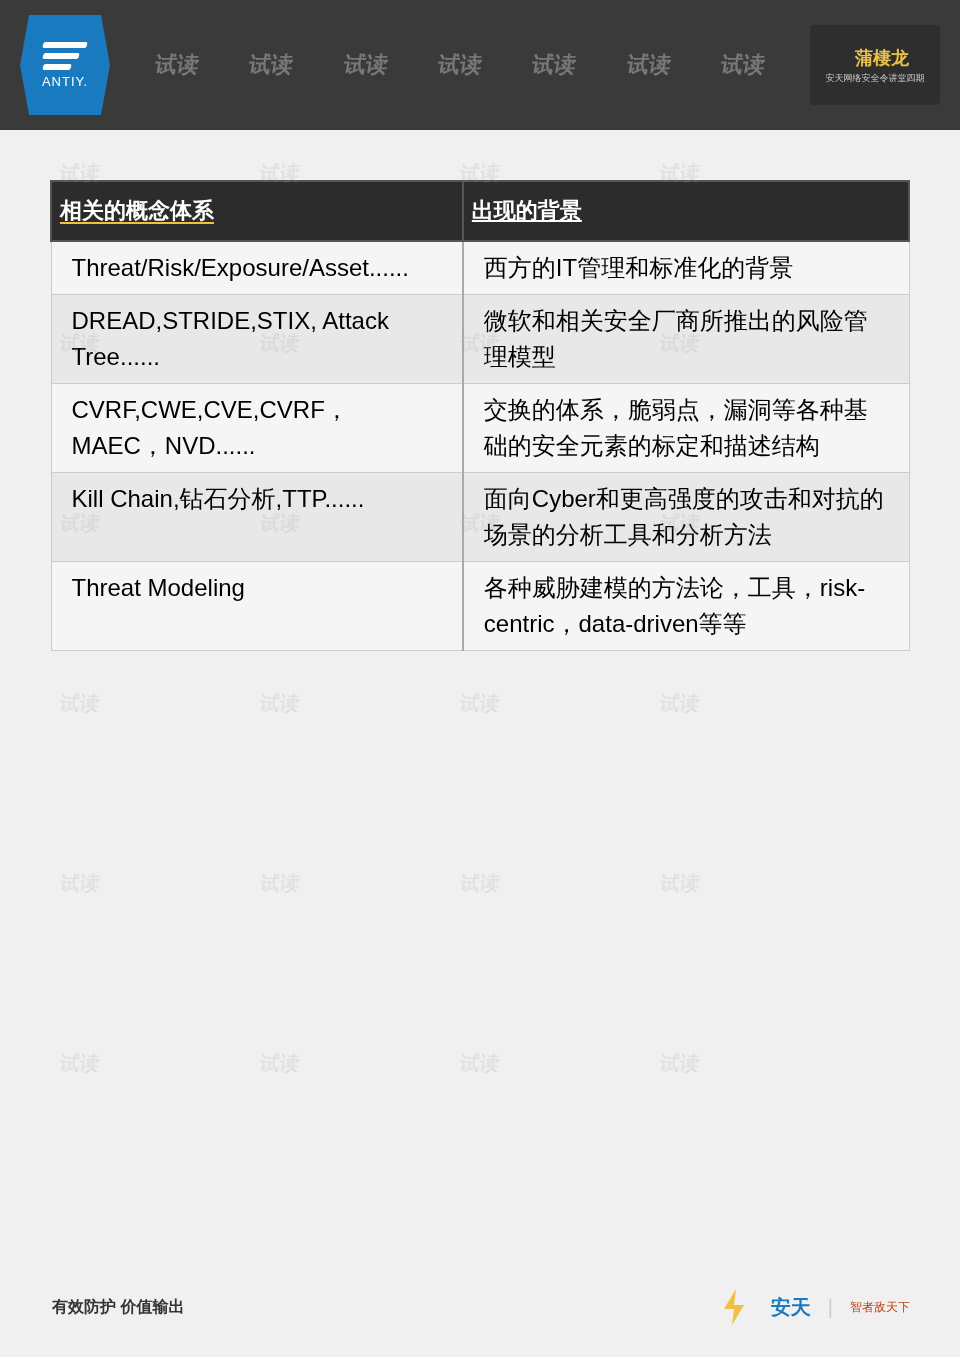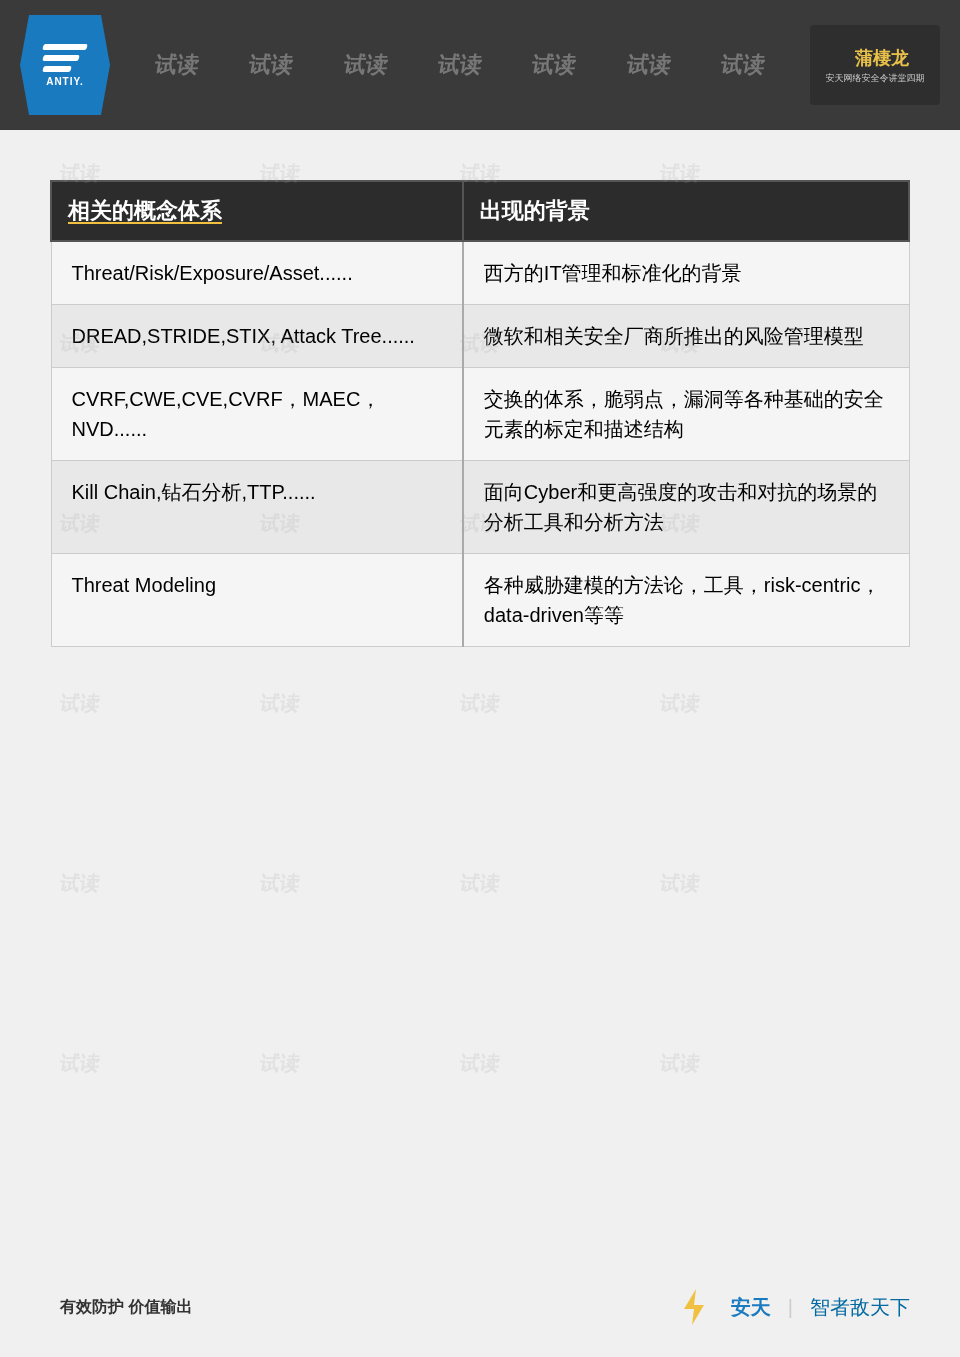--- a/index.html
+++ b/index.html
@@ -48,22 +48,22 @@
       background: white;
       border-radius: 2px;
     }
 
     .logo-stripe:nth-child(1) { width: 44px; transform: skewX(-15deg); }
     .logo-stripe:nth-child(2) { width: 36px; transform: skewX(-15deg); }
     .logo-stripe:nth-child(3) { width: 28px; transform: skewX(-15deg); }
 
     .logo-text {
       color: white;
-      font-size: 10px;
-      font-weight: bold;
+      font-size: 13px;
+      font-weight: normal;
       letter-spacing: 1px;
     }
 
     
     .header-watermarks {
       flex: 1;
       display: flex;
       align-items: center;
       justify-content: space-around;
       padding: 0 20px;
@@ -129,66 +129,67 @@
     
     .concept-table {
       width: 100%;
       border-collapse: collapse;
       margin-top: 10px;
     }
 
     .concept-table th {
       background: #2c2c2c;
       color: white;
-      padding: 14px 16px;
+      padding: 14px 8px;
       font-size: 22px;
       font-weight: bold;
       text-align: left;
       border: 2px solid #555;
     }
 
     .concept-table th.underline-yellow {
       text-decoration: underline;
       text-decoration-color: #f0c040;
       text-underline-offset: 4px;
     }
 
     .concept-table td {
-      padding: 16px 20px;
-      font-size: 20px;
+      padding: 8px 20px;
+      font-size: 24px;
       border: 1.5px solid #ccc;
       vertical-align: top;
       line-height: 1.5;
     }
 
     .concept-table tr:nth-child(odd) td {
       background: #f5f5f5;
     }
 
     .concept-table tr:nth-child(even) td {
       background: #e8e8e8;
     }
 
     .col-left {
       width: 48%;
     }
 
     .col-right {
       width: 52%;
+      text-decoration: underline;
     }
 
     .concept-table td:first-child {
       border-right: 2px solid #aaa;
     }
 
     
     .footer {
       position: absolute;
       bottom: 30px;
-      left: 60px;
+      left: 52px;
       right: 50px;
       display: flex;
       align-items: center;
       justify-content: space-between;
     }
 
     .footer-text {
       font-size: 16px;
       color: #333;
       font-weight: bold;
@@ -292,15 +293,15 @@
 
 <div class="footer">
   <div class="footer-text">有效防护 价值输出</div>
   <div class="footer-logo">
 
     <svg width="40" height="40" viewBox="0 0 40 40">
       <polygon points="22,2 10,22 20,22 18,38 30,18 20,18" fill="#f0c040"></polygon>
     </svg>
     <span style="font-size:20px;font-weight:bold;color:#1a7abf;">安天</span>
     <span style="color:#ccc;font-size:20px;">|</span>
-    <span style="font-size:20px;color:#0369a1;">智者敌天下</span>
+    <span style="font-size:12px;color:#c2410c;">智者敌天下</span>
   </div>
 </div>
 
 </body></html>

